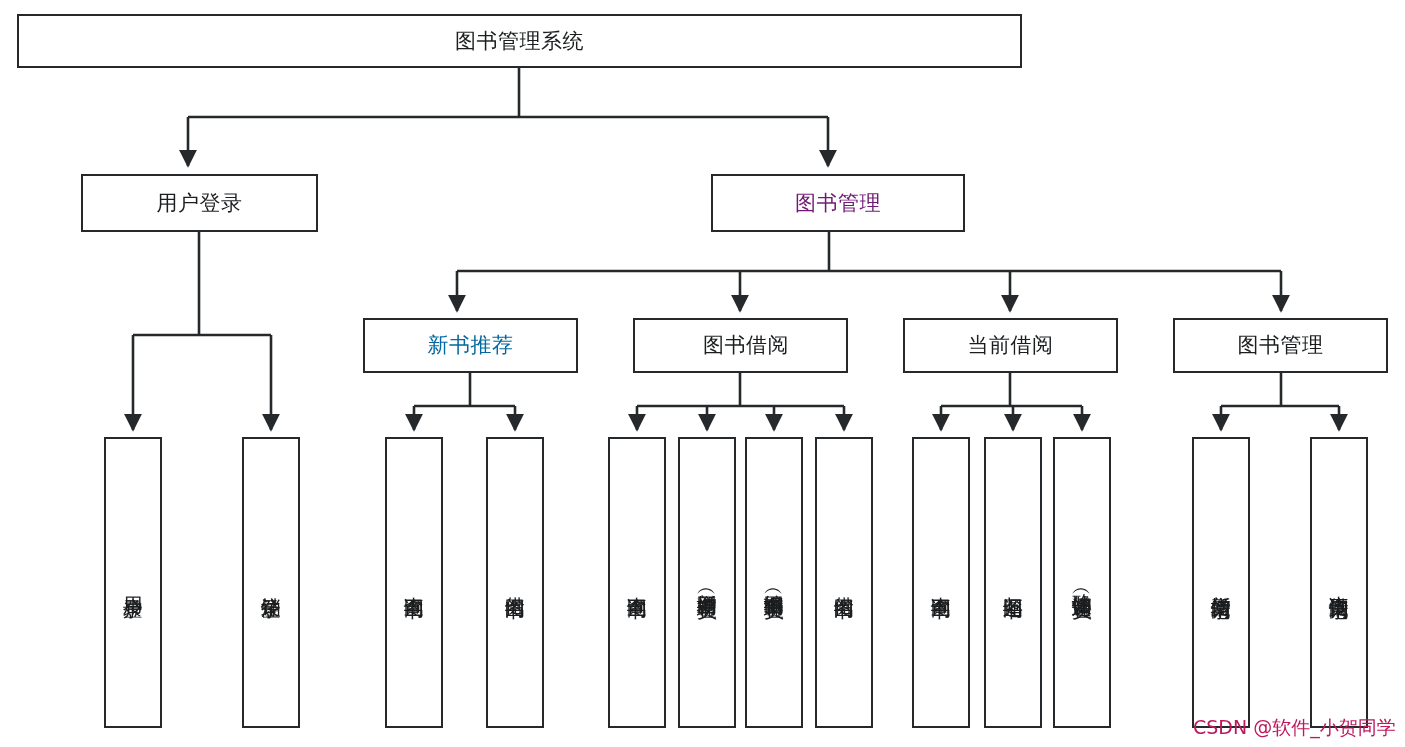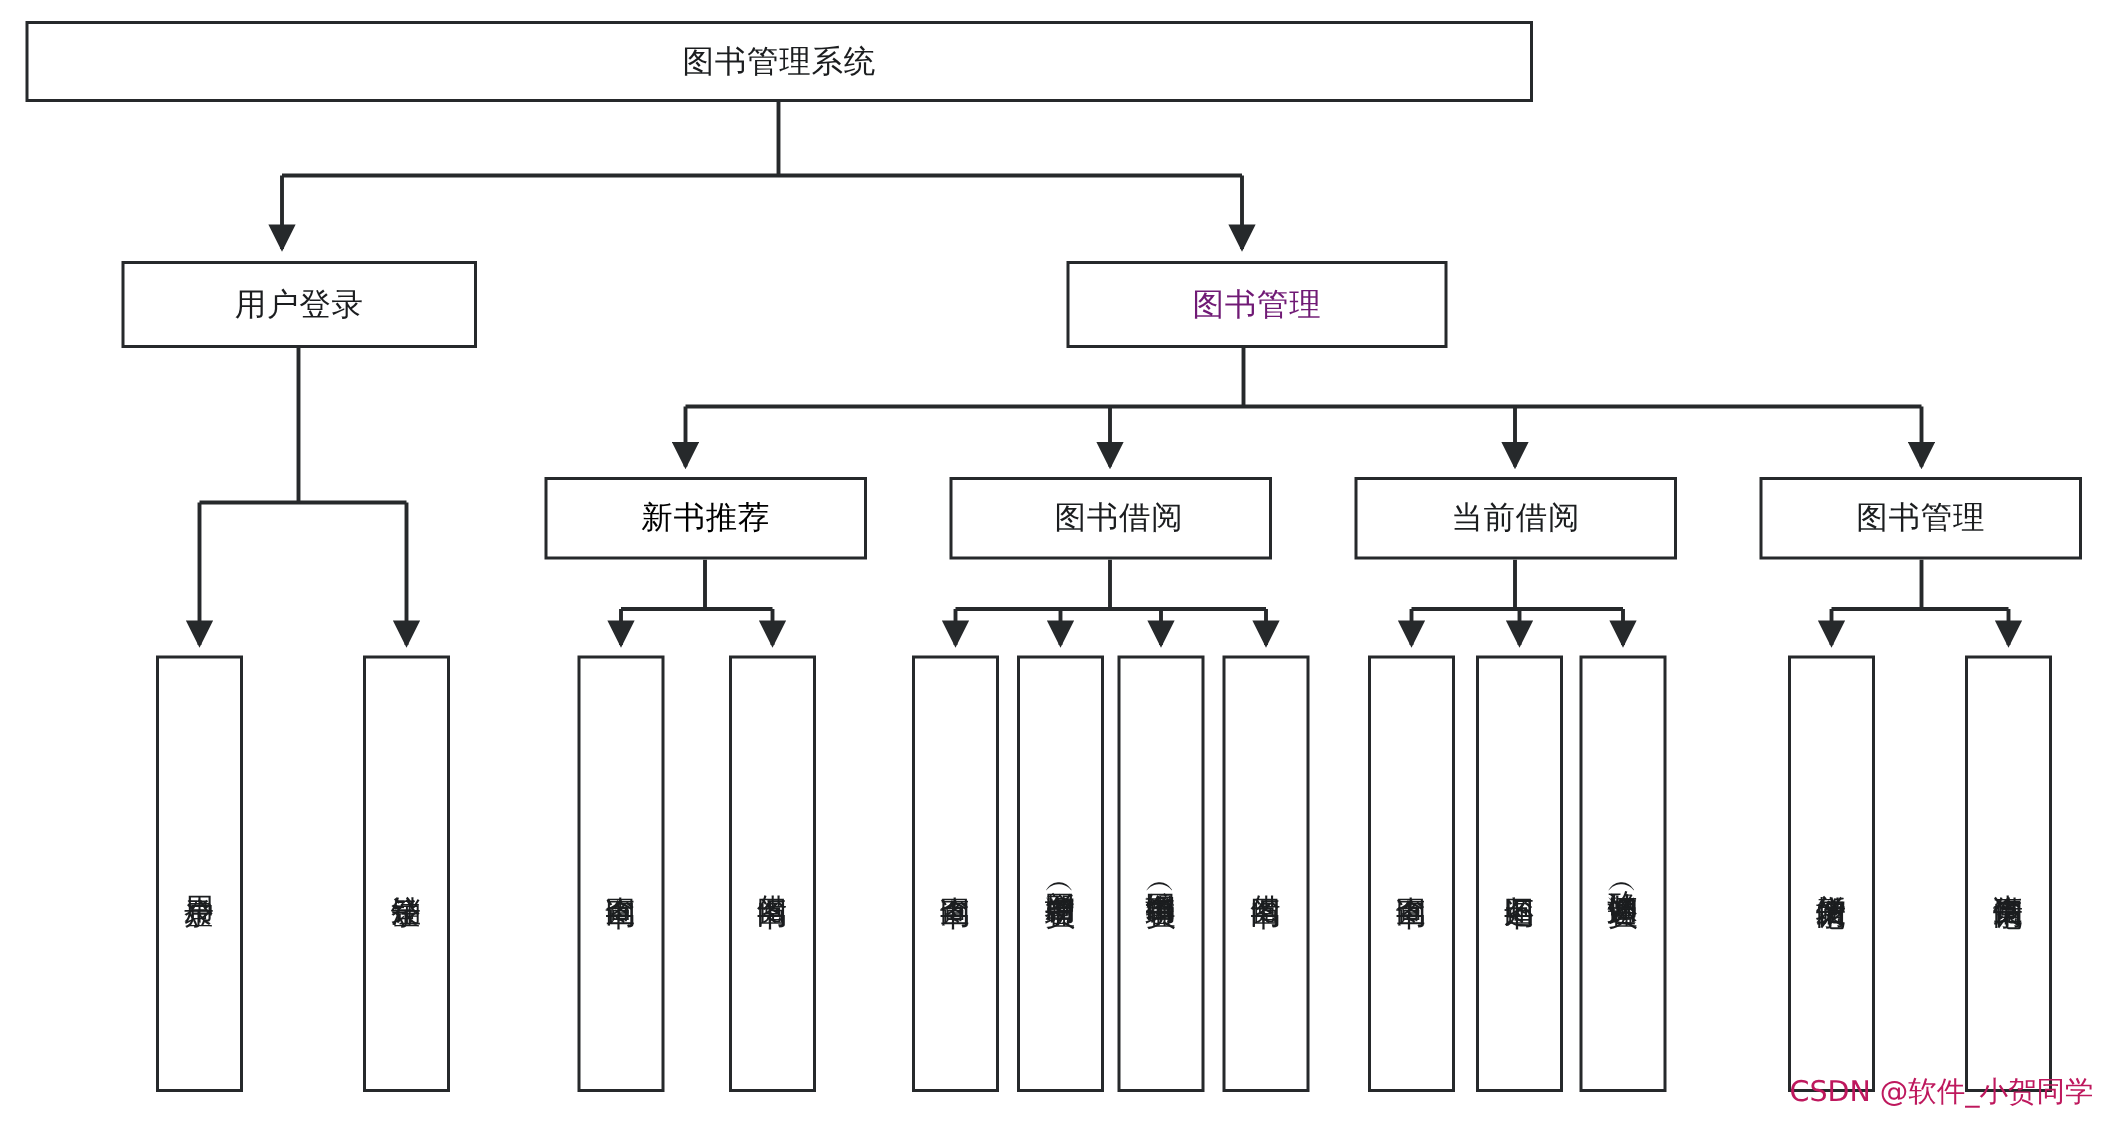--- a/index.html
+++ b/index.html
@@ -130,21 +130,21 @@
     <span class="label">图书管理系统</span>
   </div>
 
   <div class="node horiz" style="left: 81px; top: 174px; width: 237px; height: 58px; border-color: rgb(38, 41, 43); background: rgb(255, 255, 255); color: rgb(27, 29, 31);">
     <span class="label">用户登录</span>
   </div>
   <div class="node horiz" style="left: 711px; top: 174px; width: 254px; height: 58px; border-color: rgb(38, 41, 43); background: rgb(255, 255, 255); color: #701a75;">
     <span class="label">图书管理</span>
   </div>
 
-  <div class="node horiz" style="left: 363px; top: 318px; width: 215px; height: 55px; border-color: rgb(38, 41, 43); background: rgb(255, 255, 255); color: #000000;">
+  <div class="node horiz" style="left: 363px; top: 318px; width: 215px; height: 55px; border-color: rgb(38, 41, 43); background: rgb(255, 255, 255); color: #0369a1;">
     <span class="label">新书推荐</span>
   </div>
   <div class="node horiz" style="left: 633px; top: 318px; width: 215px; height: 55px; border-color: rgb(38, 41, 43); background: rgb(255, 255, 255); color: rgb(27, 29, 31); padding-left: 11px;">
     <span class="label">图书借阅</span>
   </div>
   <div class="node horiz" style="left: 903px; top: 318px; width: 215px; height: 55px; border-color: rgb(38, 41, 43); background: rgb(255, 255, 255); color: rgb(27, 29, 31);">
     <span class="label">当前借阅</span>
   </div>
   <div class="node horiz" style="left: 1173px; top: 318px; width: 215px; height: 55px; border-color: rgb(38, 41, 43); background: rgb(255, 255, 255); color: rgb(27, 29, 31);">
     <span class="label">图书管理</span>

